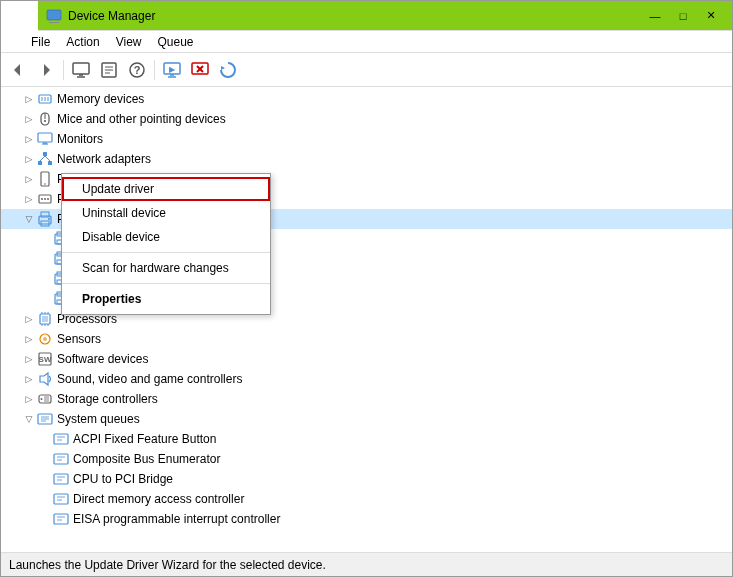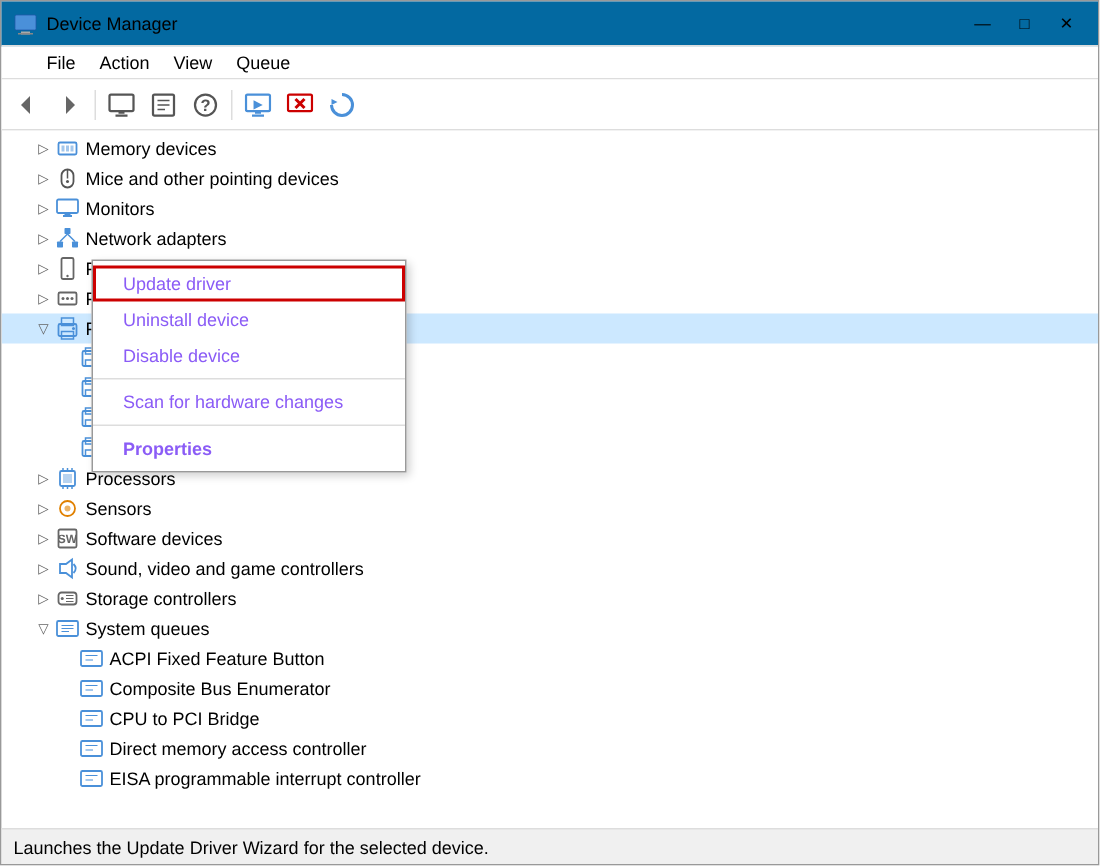--- a/index.html
+++ b/index.html
@@ -16,27 +16,28 @@
     .window {
       width: 733px;
       height: 577px;
       border: 1px solid #999;
       display: flex;
       flex-direction: column;
       background: #fff;
     }
 
     .title-bar {
-      background: #0369a1;
+      background: #84cc16;
       height: 30px;
       display: flex;
       align-items: center;
       padding: 0 8px;
       border-bottom: 1px solid #ddd;
       user-select: none;
+      margin-left: 37px;
     }
 
     .title-bar-icon {
       width: 16px;
       height: 16px;
       margin-right: 6px;
       display: flex;
       align-items: center;
       justify-content: center;
     }
@@ -200,21 +201,21 @@
       padding: 3px 0;
     }
 
     .context-menu-item {
       height: 24px;
       display: flex;
       align-items: center;
       padding: 0 20px;
       font-size: 12px;
       cursor: pointer;
-      color: #8b5cf6;
+      color: #000000;
     }
 
     .context-menu-item.highlighted {
       background: #fff;
       border: 2px solid #cc0000;
       font-weight: normal;
       padding: 0 18px;
     }
 
     .context-menu-item.bold {

